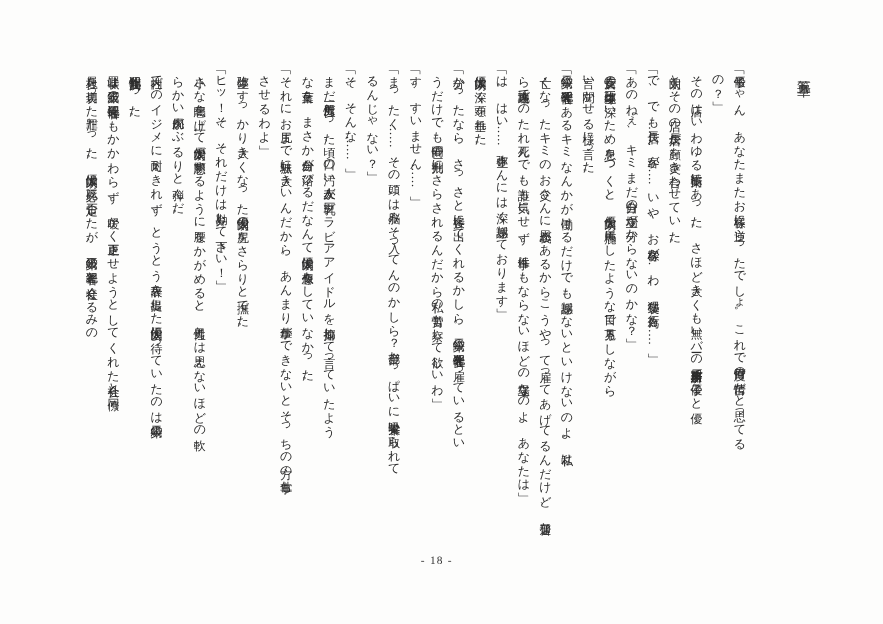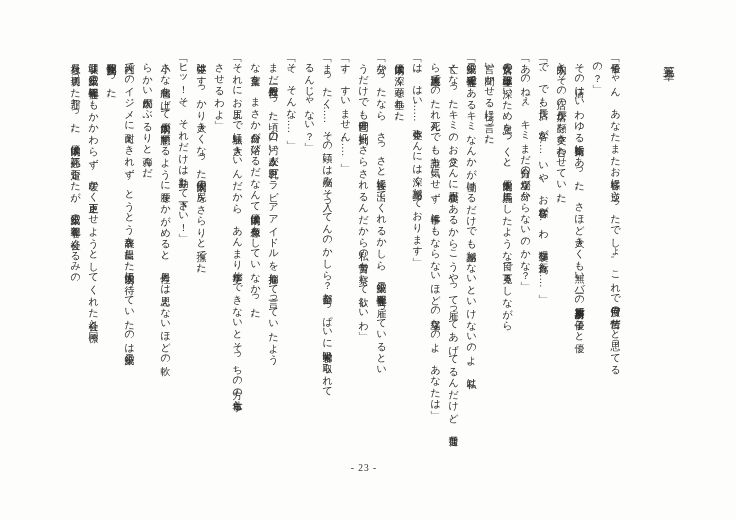--- a/index.html
+++ b/index.html
@@ -93,15 +93,15 @@
       <div class="tline">弥生はすっかり大きくなった優太朗の尻をさらりと撫でた。</div>
       <div class="tline">「ヒッ！そ、それだけは勘弁して下さい！」</div>
       <div class="tline">小さな悲鳴を上げて優太朗が懇願するように腰をかがめると、男性とは思えないほどの軟</div>
       <div class="tline">らかい尻肉がぶるりと弾んだ。</div>
       <div class="tline">社内でのイジメに耐えきれず、とうとう辞表を提出した優太朗に待っていたのは第二級の</div>
       <div class="tline">性犯罪判決だった。</div>
       <div class="tline">罪状は『第三級の性犯罪者にもかかわらず、暖かく更正させようとしてくれた会社と同僚</div>
       <div class="tline">社員を裏切った罪』だった。優太朗は必死に否定したが、第三級の犯罪者と会社ぐるみの</div>
     </div>
 
-  <div class="page-number">- 23 -</div>
+  <div class="page-number">- 18 -</div>
 
 </div>
 
 </body></html>

